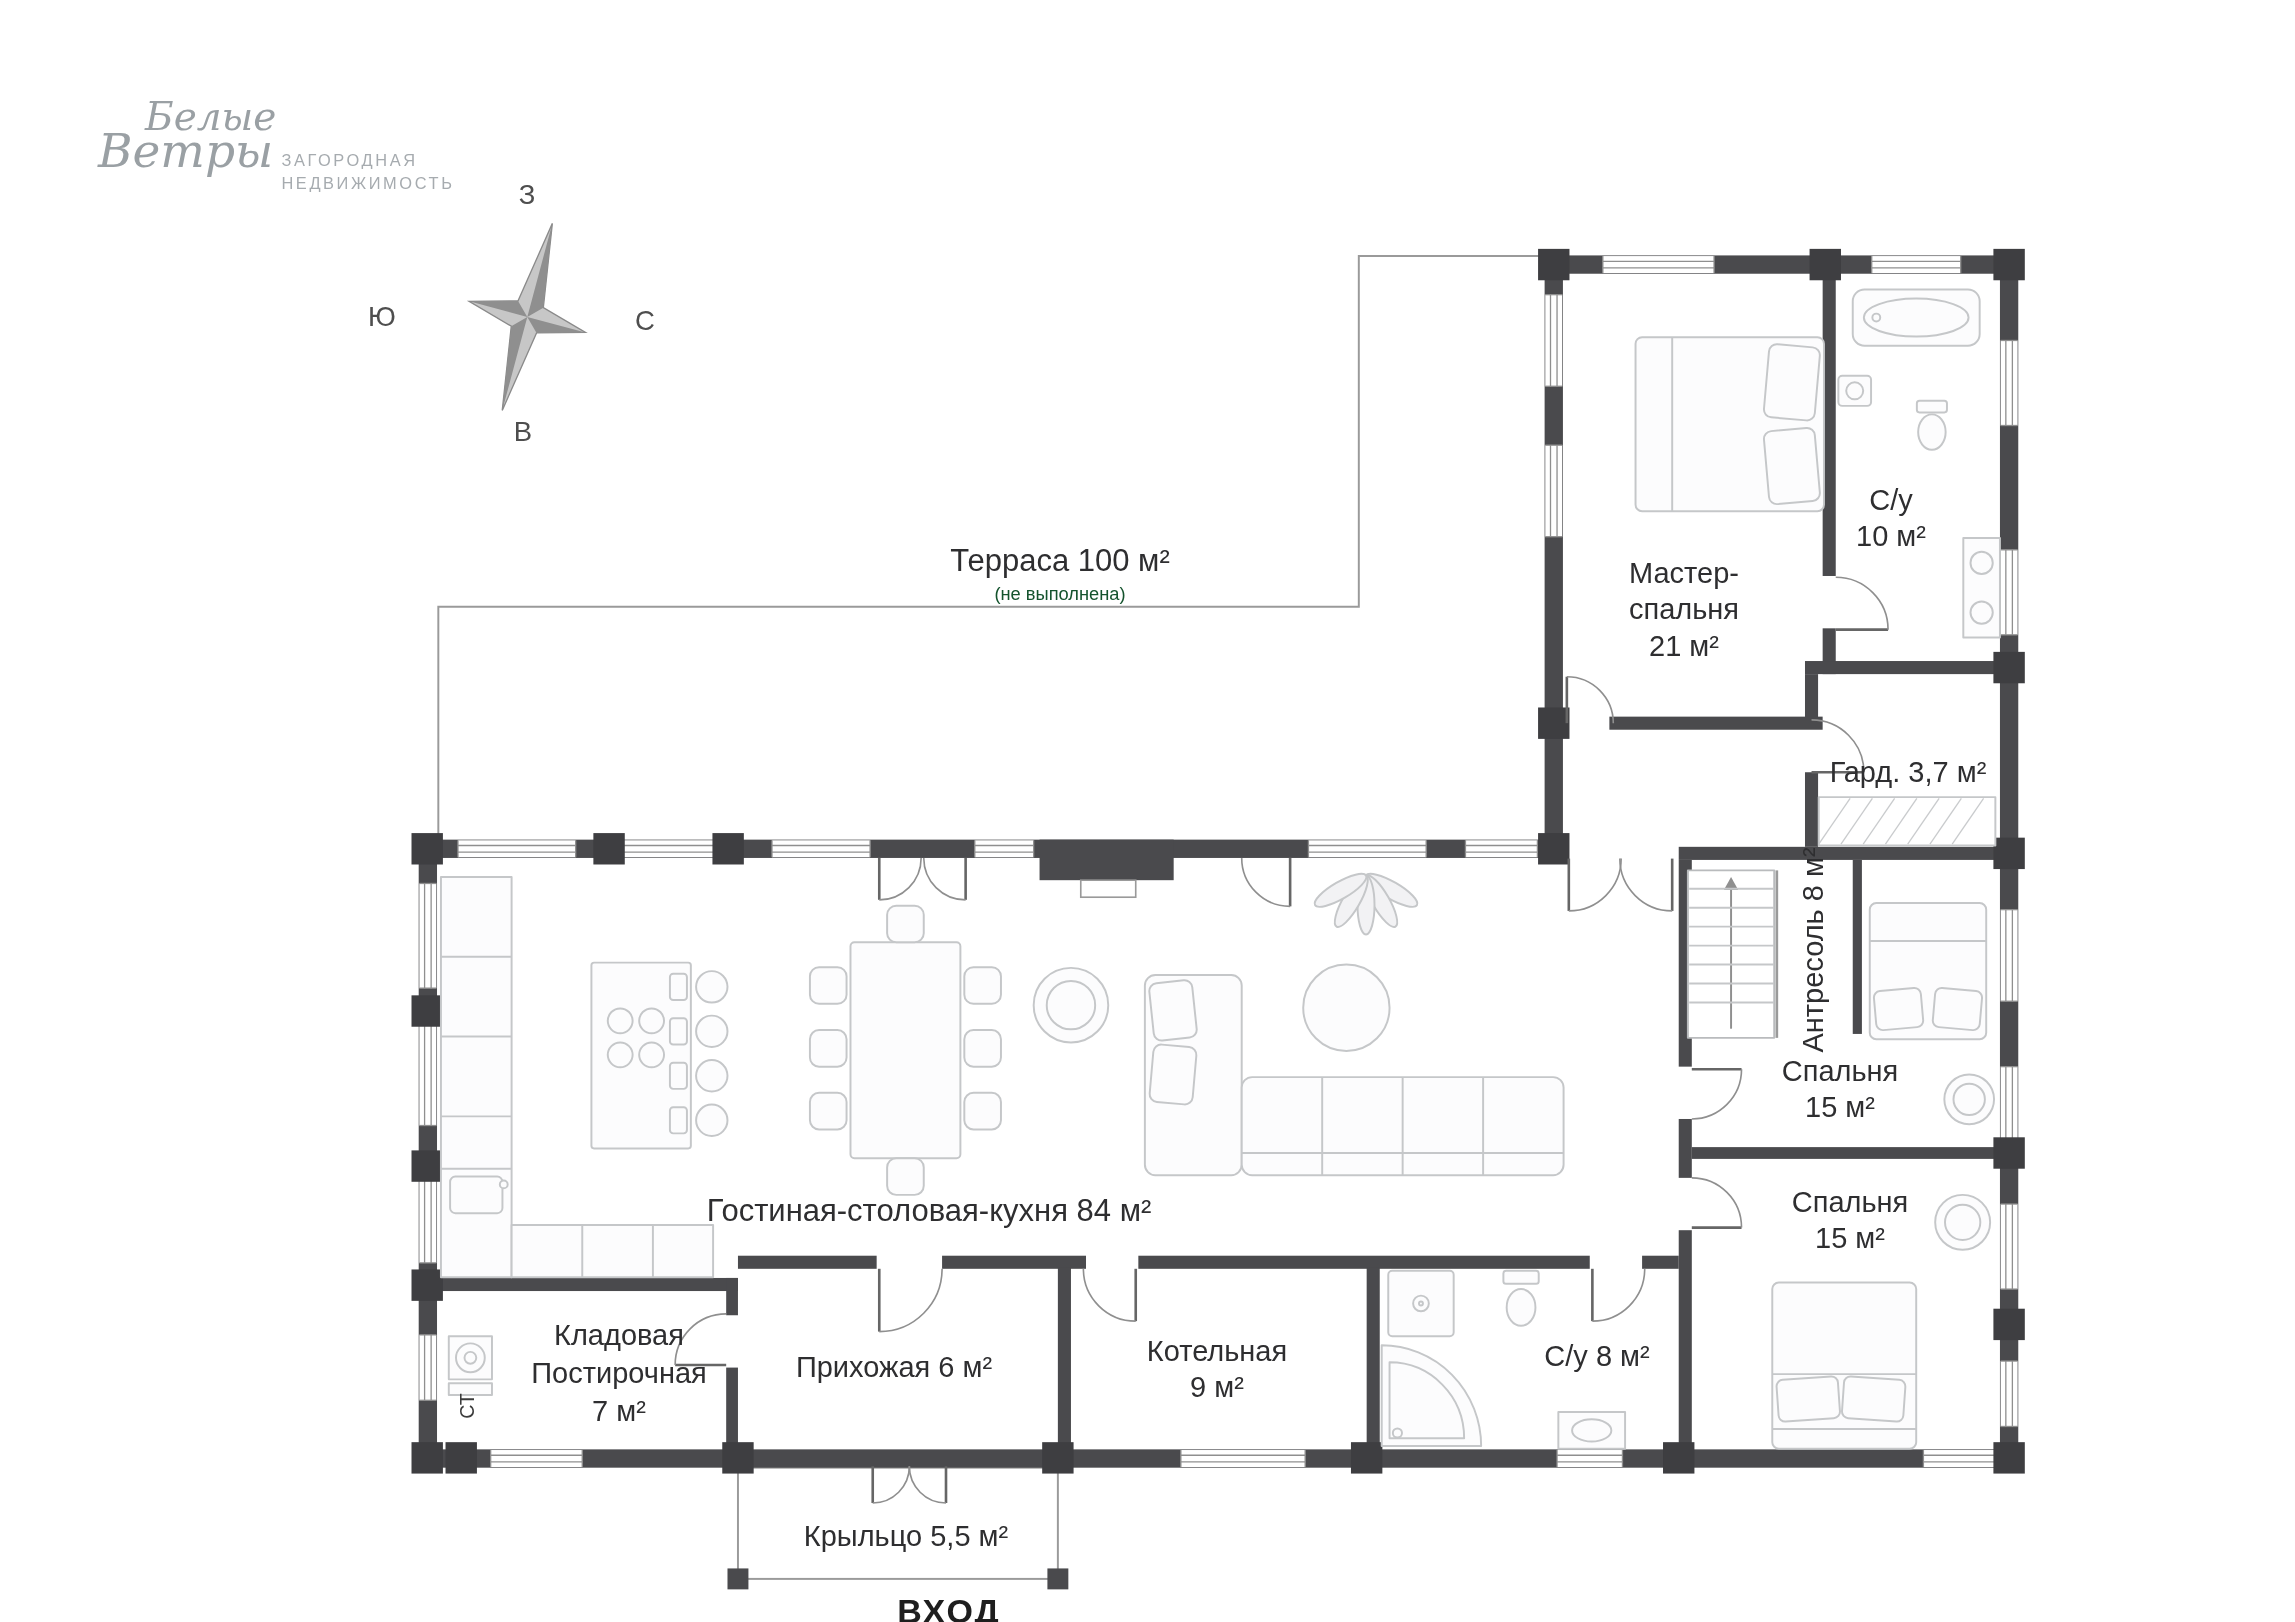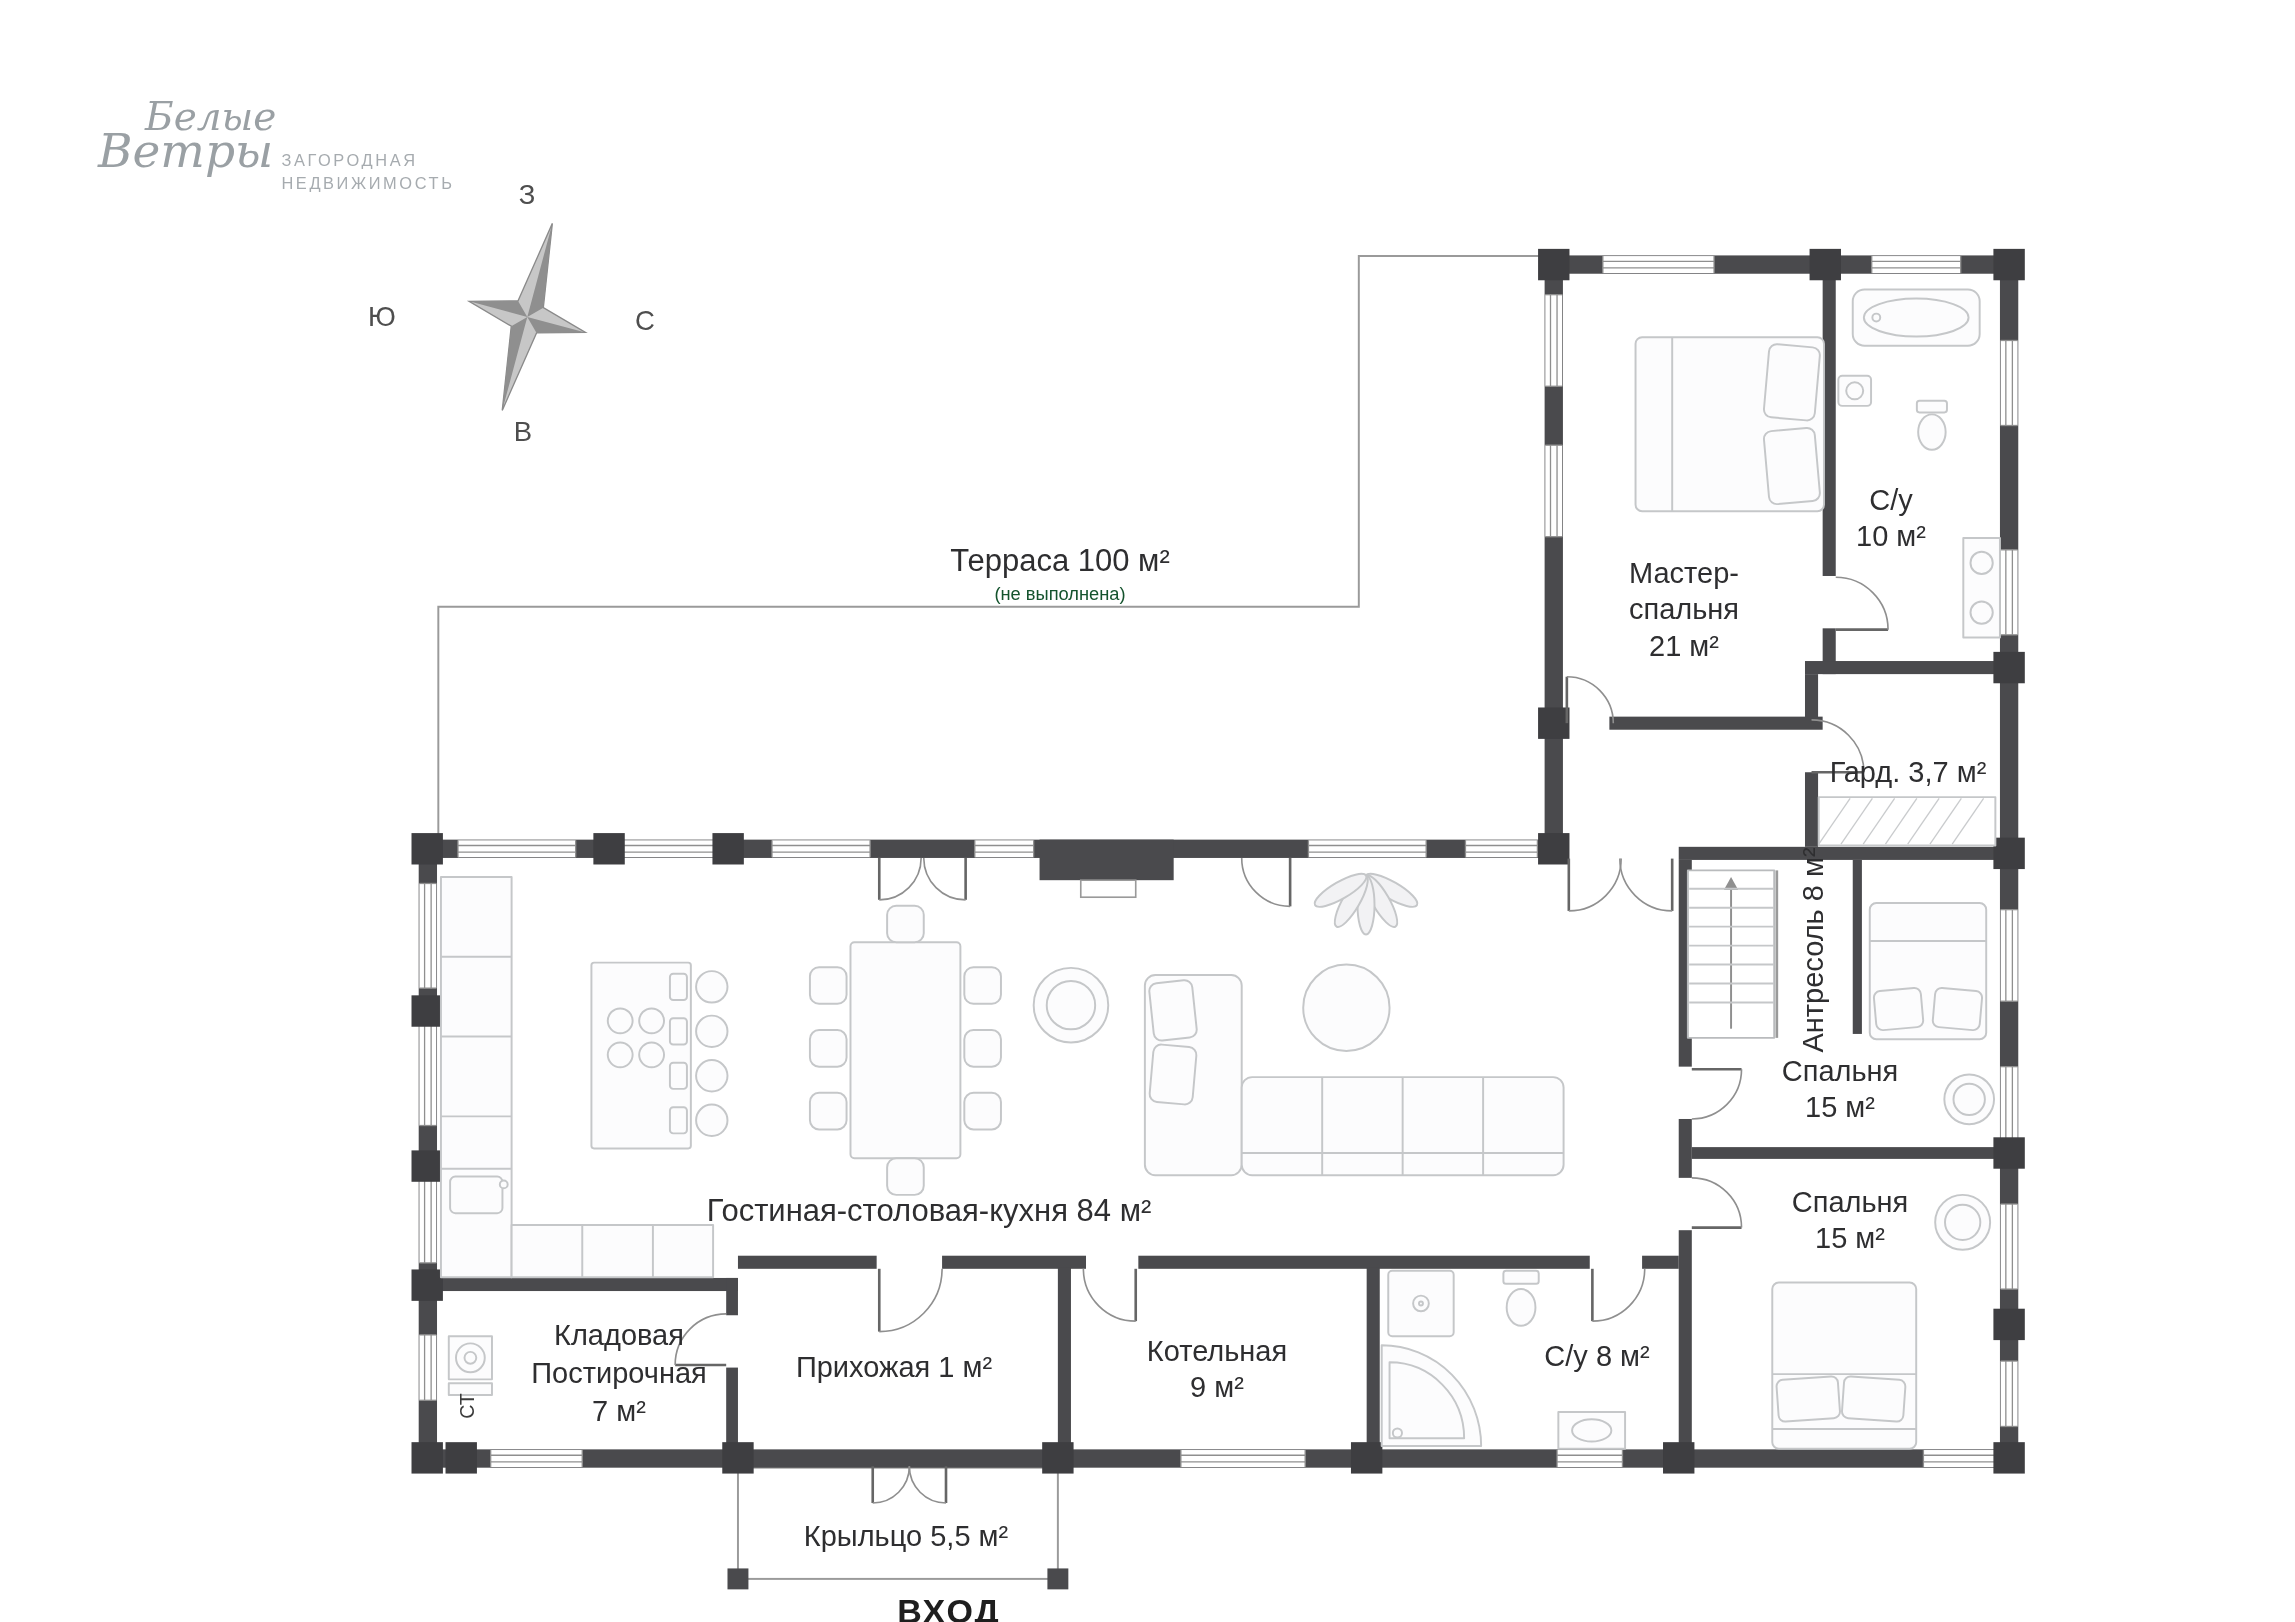--- a/index.html
+++ b/index.html
@@ -506,21 +506,21 @@
     <span>15 м²</span>
   </div>
 
   <div class="lbl big" style="left:929px;top:1211px">Гостиная-столовая-кухня 84 м²</div>
 
   <div class="lbl" style="left:619px;top:1335px">Кладовая</div>
   <div class="lbl" style="left:619px;top:1373px">Постирочная</div>
   <div class="lbl" style="left:619px;top:1411px">7 м²</div>
   <div class="lbl rot ct" style="left:467px;top:1406px">СТ</div>
 
-  <div class="lbl" style="left:894px;top:1367px">Прихожая 1 м²</div>
+  <div class="lbl" style="left:894px;top:1367px">Прихожая 6 м²</div>
 
   <div class="lbl stack" style="left:1217px;top:1369px">
     <span>Котельная</span>
     <span>9 м²</span>
   </div>
 
   <div class="lbl" style="left:1597px;top:1356px">С/у 8 м²</div>
   <div class="lbl" style="left:906px;top:1536px">Крыльцо 5,5 м²</div>
   <div class="lbl entr" style="left:949px;top:1611px">ВХОД</div>
 </div>

